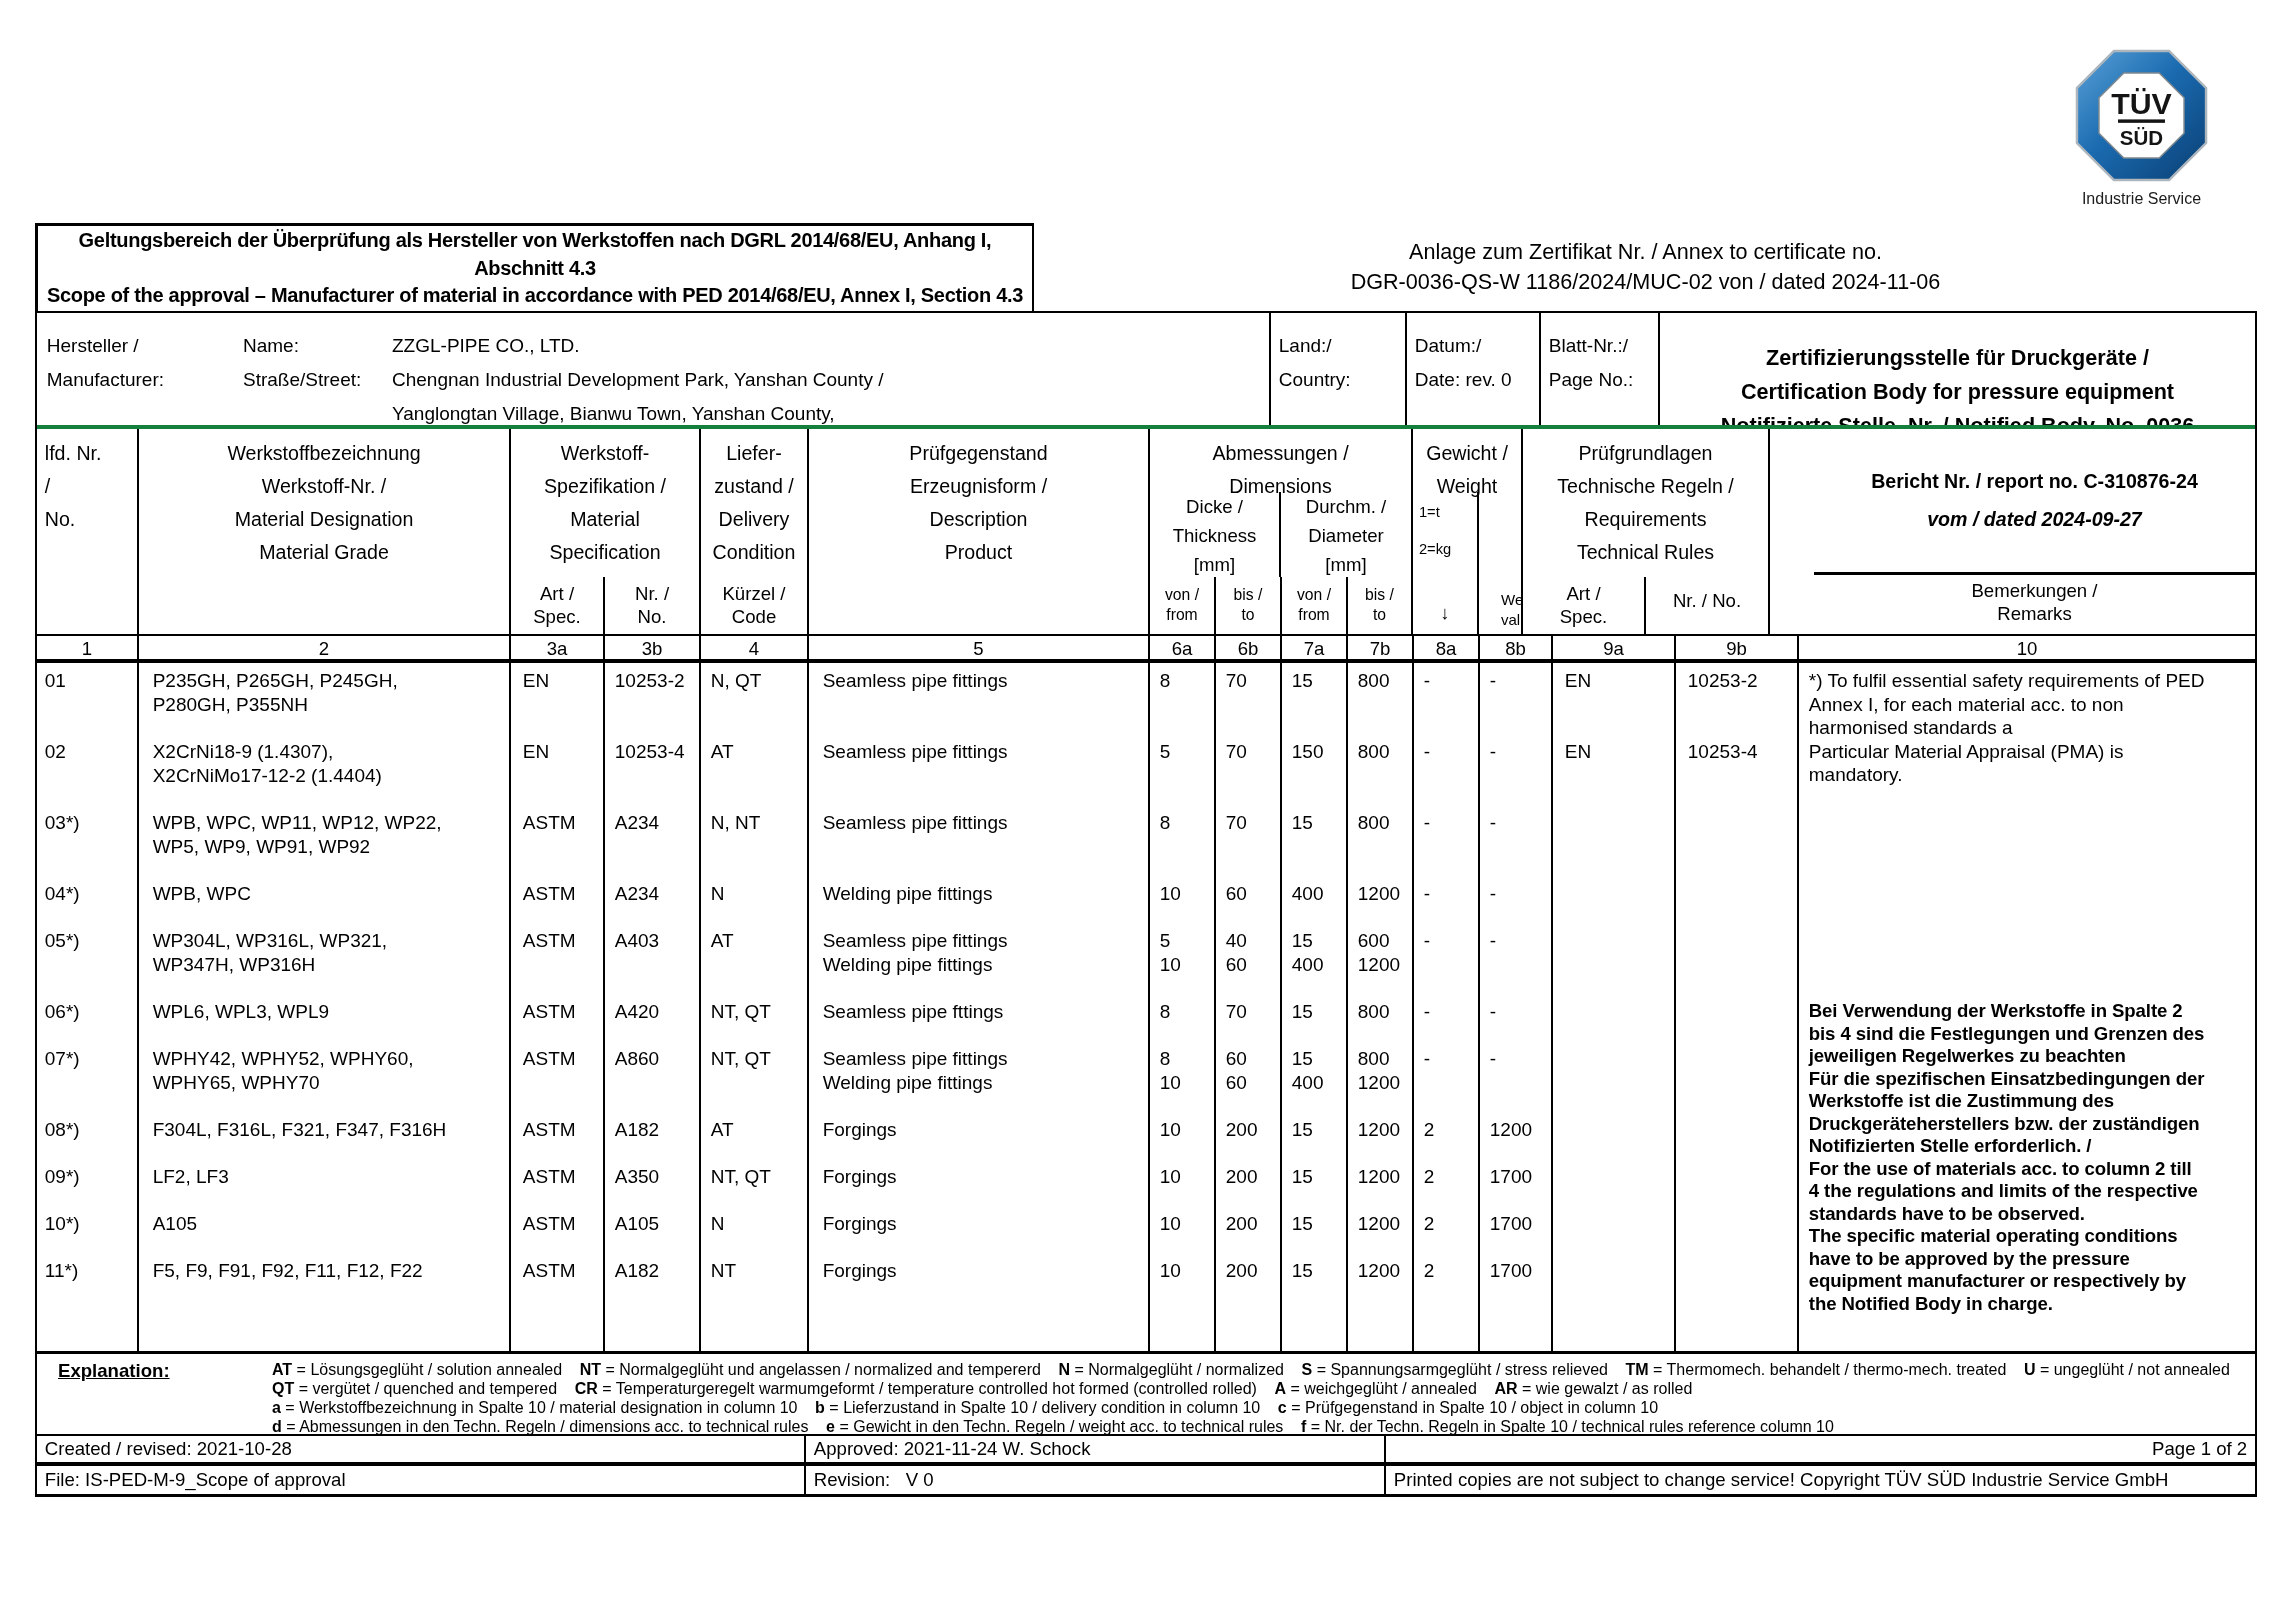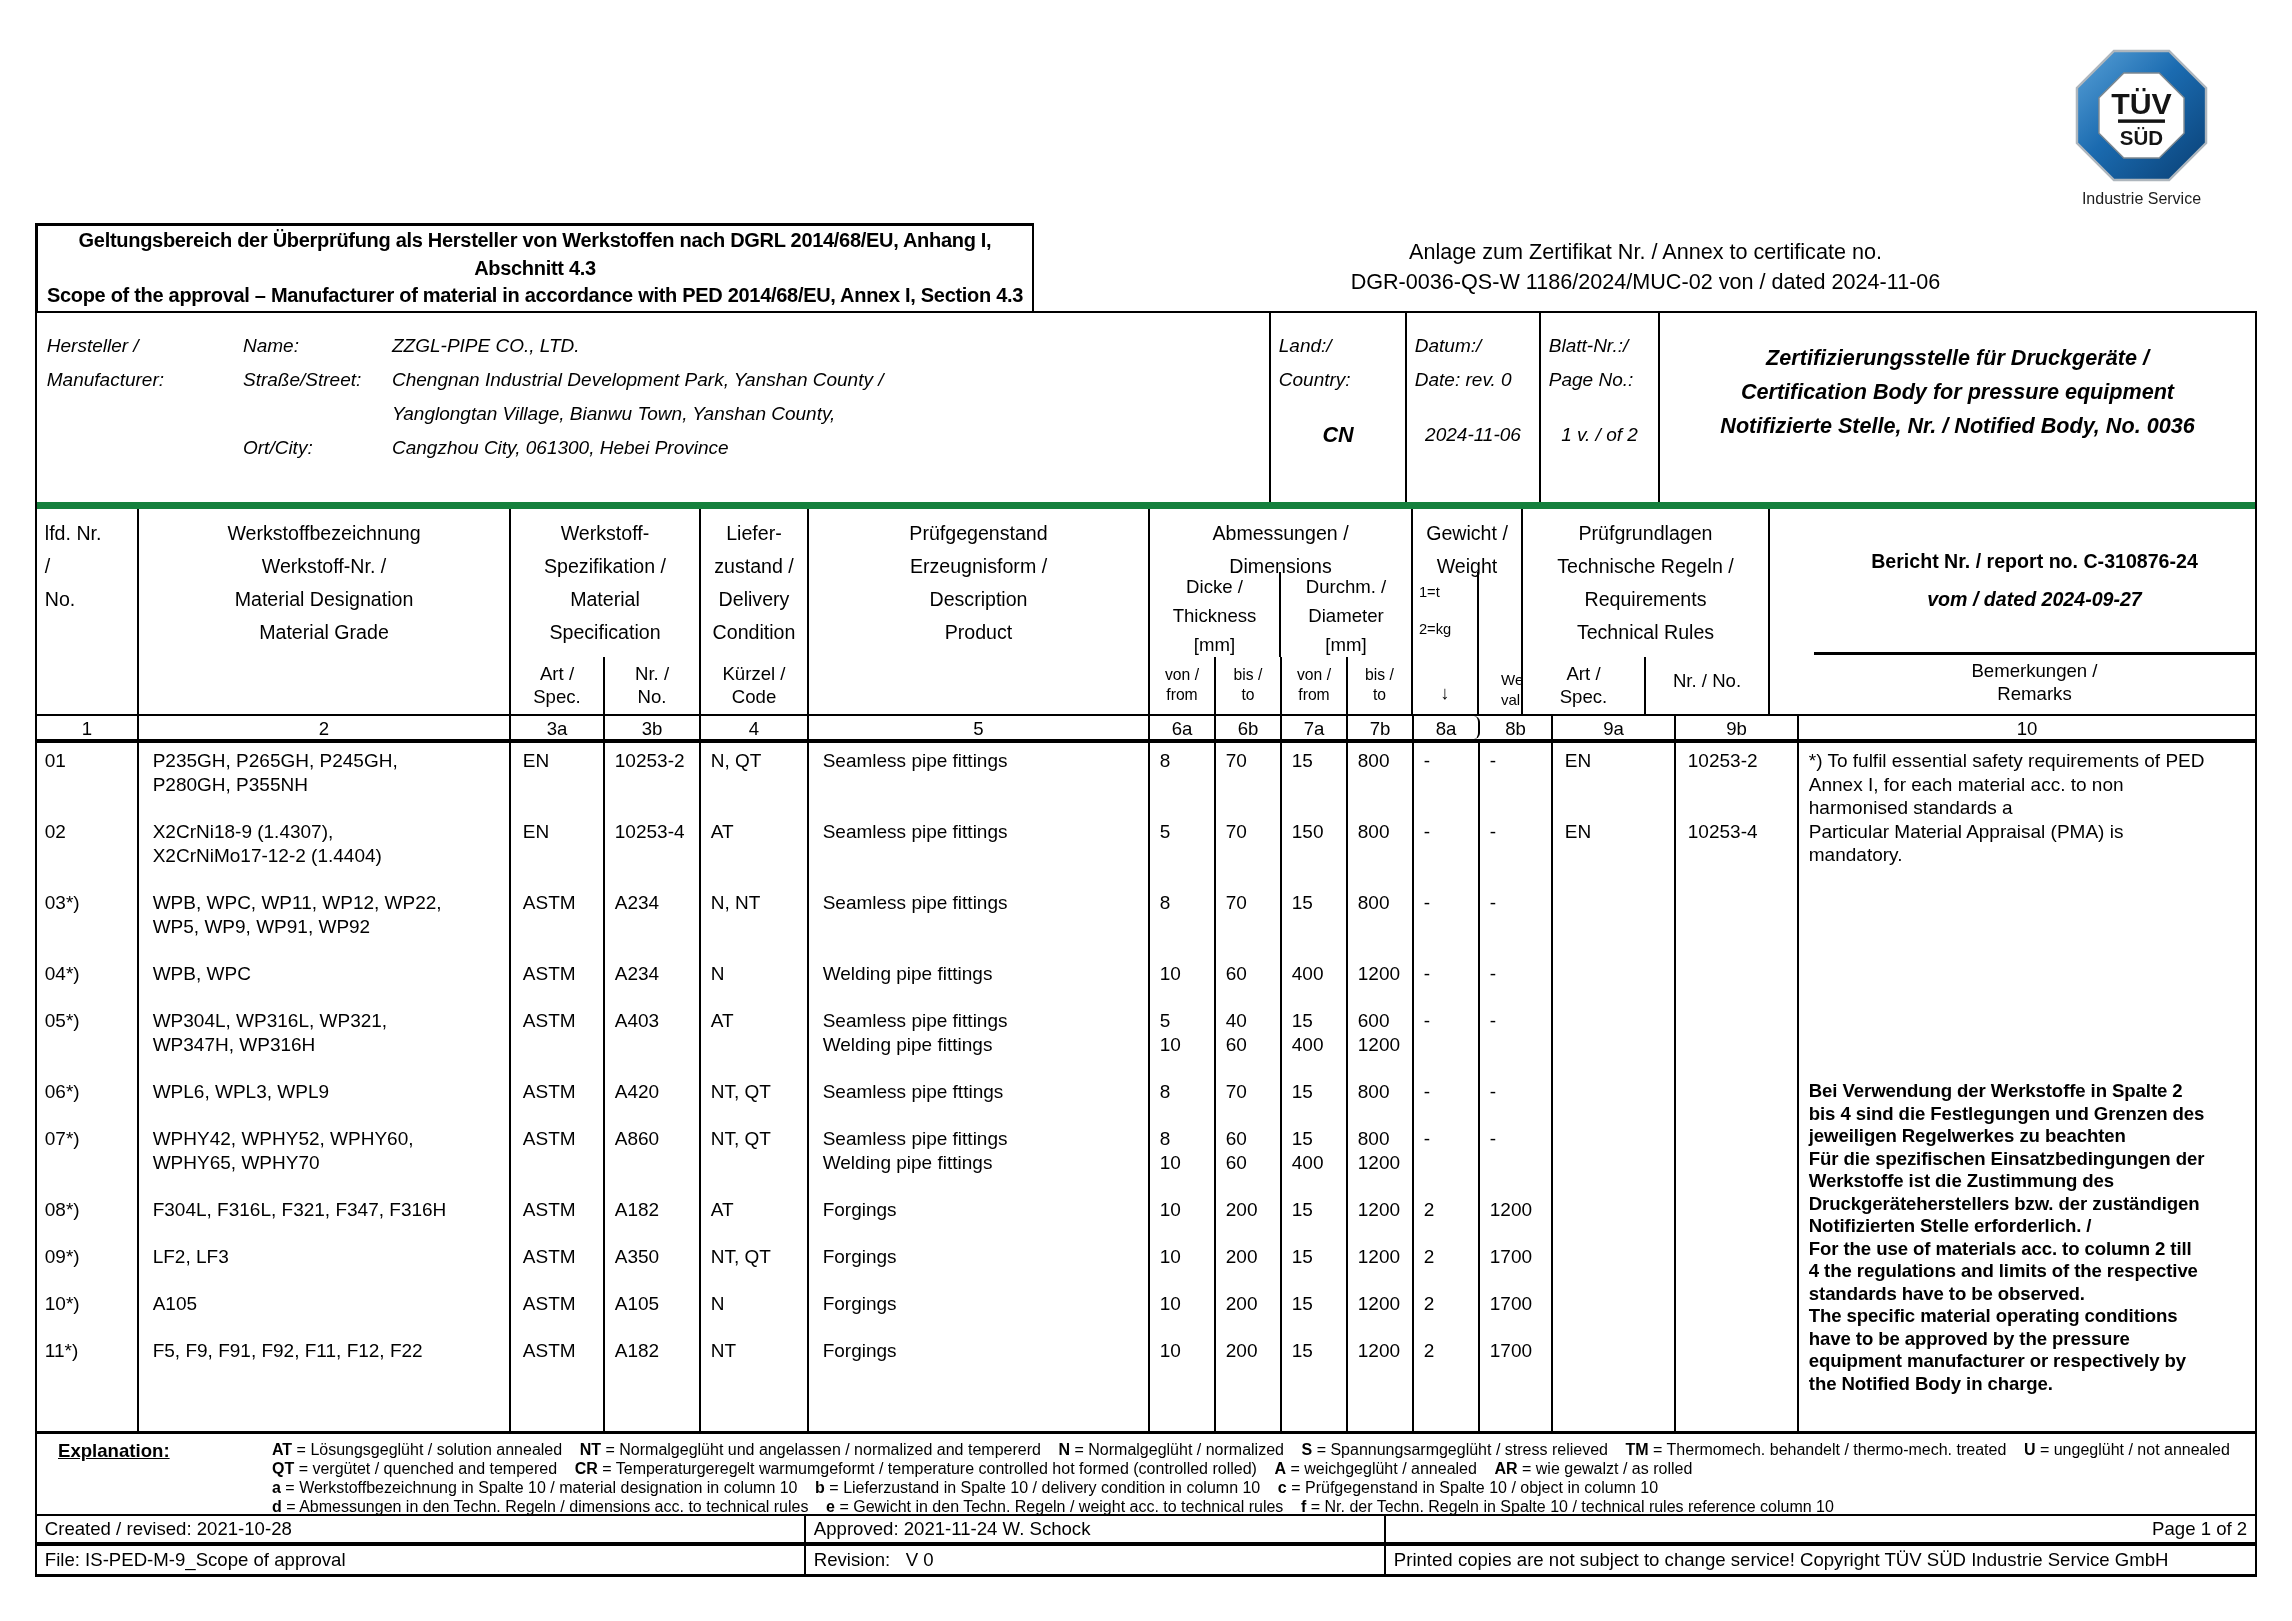--- a/index.html
+++ b/index.html
@@ -17,21 +17,21 @@
   .titlerow { display:flex; height:88px; }
   .title-left { width:999px; border:3.9px solid #000; border-bottom:none; border-right:2.9px solid #000;
     display:flex; flex-direction:column; justify-content:center; text-align:center;
     font-weight:bold; font-size:20px; line-height:27.4px; letter-spacing:-0.3px; padding:0 5.9px; overflow:hidden; }
   .title-right { flex:1; display:flex; flex-direction:column; justify-content:center; text-align:center;
     font-weight:normal; font-size:21.6px; line-height:30px; }
 
   .maintable { border:2.9px solid #000; border-bottom:3.9px solid #000; width:2222px; }
 
   
-  .mrow { display:flex; height:196px; border-bottom:7px solid #15803d; font-size:19px; line-height:34px;font-style:italic; }
+  .mrow { display:flex; height:116px; border-bottom:4px solid #15803d; font-size:19px; line-height:34px; }
   .mrow > div { border-right:2px solid #000; overflow:hidden; }
   .mrow > div:last-child { border-right:none; }
   .m-a { width:1234px; display:flex; padding-top:15.7px; }
   .m-a-labels { width:206px; padding-left:9.8px; }
   .m-flabels { width:149px; }
   .m-fvalues { flex:1; }
   .m-cell { width:136px; padding-top:15.7px; }
   .m-cell .lbl { padding-left:7.8px; white-space:pre-line; }
   .m-val { text-align:center; margin-top:21.6px; }
   .m-val.bold { font-weight:bold; font-size:21.6px; }
@@ -271,21 +271,21 @@
         <div style="width: 102px;">1</div>
         <div style="width: 372px;">2</div>
         <div style="width: 94px;">3a</div>
         <div style="width: 96px;">3b</div>
         <div style="width: 108px;">4</div>
         <div style="width: 341px;">5</div>
         <div style="width: 66px;">6a</div>
         <div style="width: 66px;">6b</div>
         <div style="width: 66px;">7a</div>
         <div style="width: 66px;">7b</div>
-        <div style="width: 66px; border-radius: 6px;">8a</div>
+        <div style="width: 66px;">8a</div>
         <div style="width: 73px;">8b</div>
         <div style="width: 123px;">9a</div>
         <div style="width: 123px;">9b</div>
         <div style="flex: 1 1 0%;">10</div>
       </div>
 
     <div class="tdata">
       <div id="data-cols" style="display:contents"><div class="dcol" style="width: 102px;">
             <div class="dcell pl8" style="height: 71px;">01</div>
             <div class="dcell pl8" style="height: 71px;">02</div>

